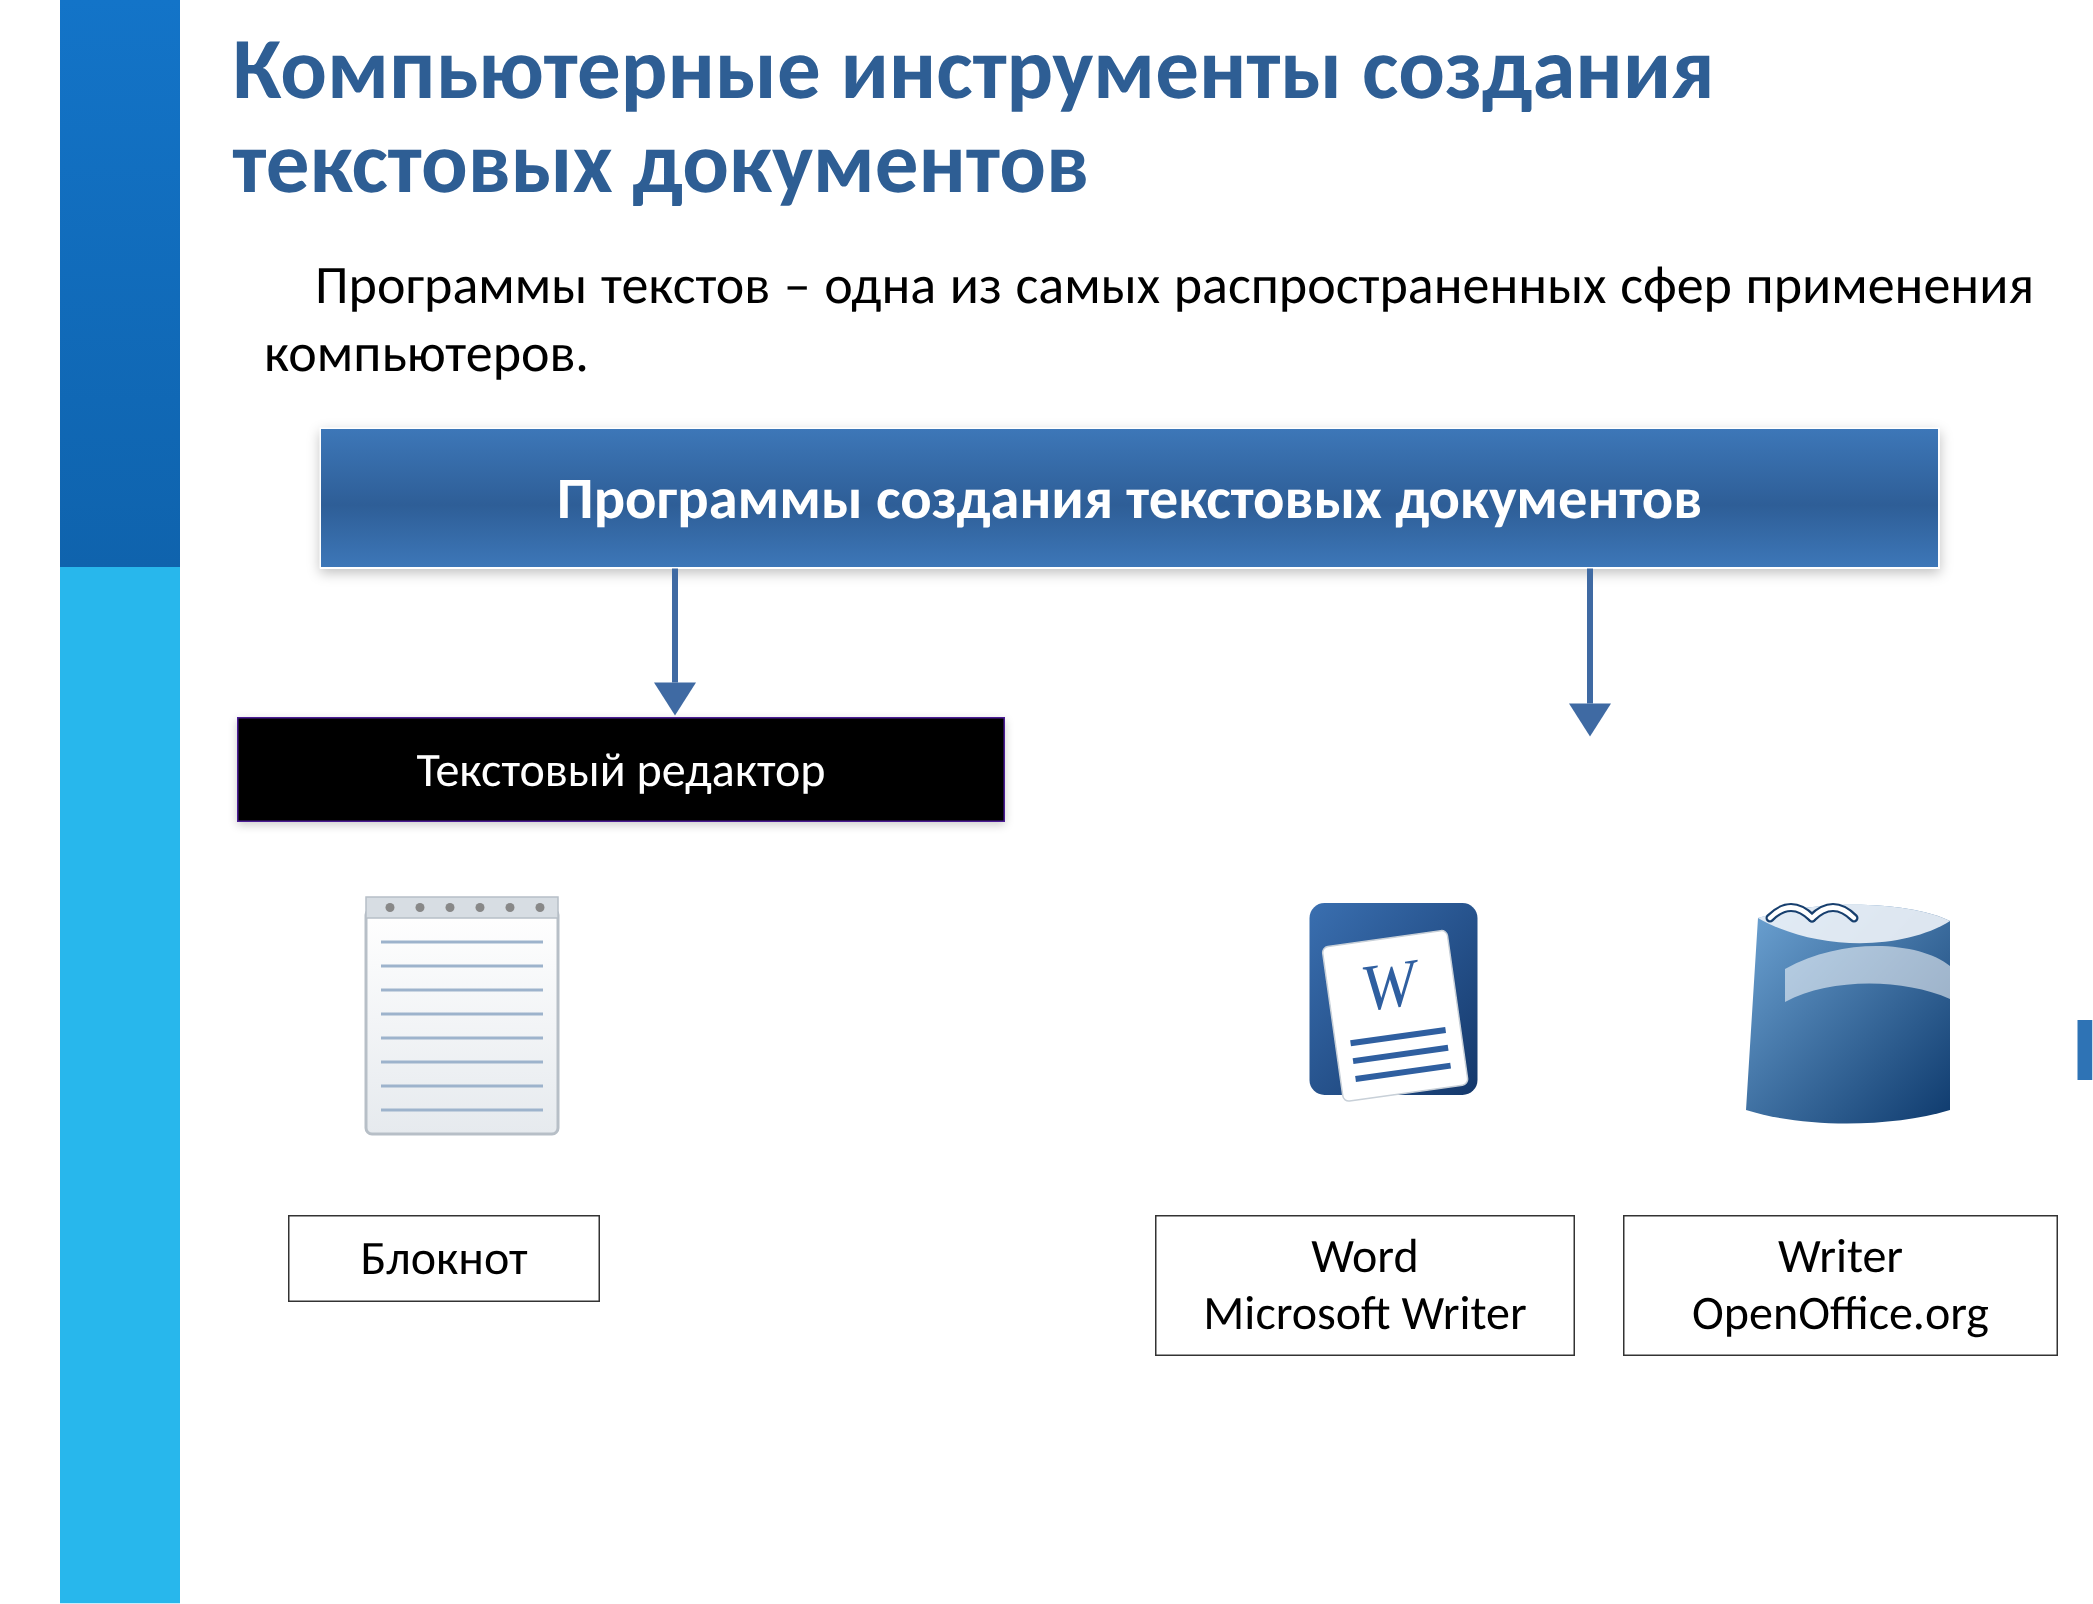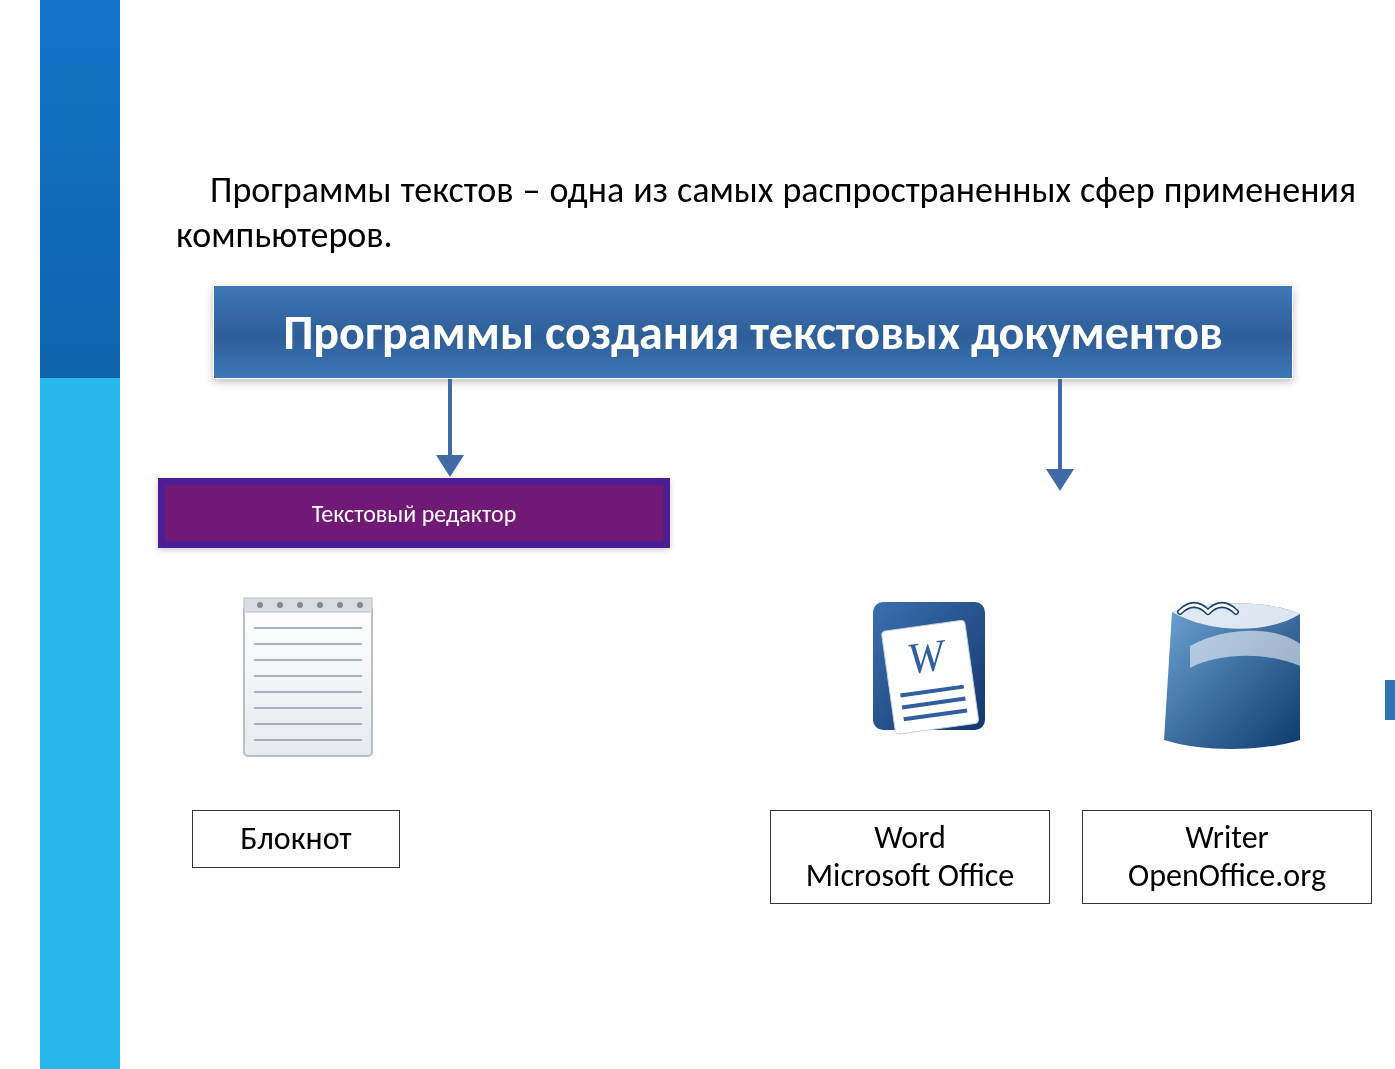--- a/index.html
+++ b/index.html
@@ -26,29 +26,29 @@
   .subtitle {
     position: absolute; left: 176px; top: 168px; width: 1180px;
     color: #000; font-size: 36px; line-height: 1.25;
     text-align: justify; text-align-last: left; text-indent: 34px;
   }
 
   .root-box {
     position: absolute; left: 213px; top: 285px; width: 1080px; height: 94px;
     background: linear-gradient(180deg, #3d77b8 0%, #2e5e97 55%, #3d77b8 100%);
     border: 1px solid #fff; box-shadow: 0 3px 8px rgba(0,0,0,0.25);
-    color: #fff; font-weight: 700; font-size: 48px;
+    color: #fff; font-weight: 700; font-size: 39px;
     display: flex; align-items: center; justify-content: center;
   }
 
   .branch-box {
     position: absolute; height: 70px;
-    background: #701a75; border: 7px solid #4c1d95;
+    background: #000000; border: 1px solid #4c1d95;
     box-shadow: 0 2px 6px rgba(0,0,0,0.2);
-    color: #fff; font-size: 24px;
+    color: #fff; font-size: 32px;
     display: flex; align-items: center; justify-content: center;
   }
   .branch-left  { left: 158px; top: 478px; width: 512px; }
   .branch-right { left: 785px; top: 495px; width: 500px; }
   .arrow-stem {
     position: absolute; width: 4px; background: #3f6aa3;
   }
   .arrow-stem.left  { left: 448px; top: 379px; height: 76px; }
   .arrow-stem.right { left: 1058px; top: 379px; height: 90px; }
   .arrow-head {
@@ -76,20 +76,21 @@
   .icon-writer  { left: 1150px; top: 594px; width: 160px; height: 160px; }
 </style>
 </head>
 <body>
 
 <div class="stage">
   <div class="bar-top"></div>
   <div class="bar-bottom"></div>
   <div class="side-accent"></div>
 
+  <div class="title">Компьютерные инструменты создания текстовых документов</div>
   <div class="subtitle">Программы текстов – одна из самых распространенных сфер применения компьютеров.</div>
 
   <div class="root-box">Программы создания текстовых документов</div>
 
   <div class="arrow-stem left"></div>
   <div class="arrow-head left"></div>
   <div class="arrow-stem right"></div>
   <div class="arrow-head right"></div>
 
   <div class="branch-box branch-left">Текстовый редактор</div>
@@ -159,19 +160,19 @@
       <path d="M30 18 q14 -14 28 0" stroke="#173f6e" stroke-width="6" fill="none" stroke-linecap="round"></path>
       <path d="M58 18 q14 -14 28 0" stroke="#173f6e" stroke-width="6" fill="none" stroke-linecap="round"></path>
       <path d="M30 18 q14 -14 28 0" stroke="#ffffff" stroke-width="3" fill="none" stroke-linecap="round"></path>
       <path d="M58 18 q14 -14 28 0" stroke="#ffffff" stroke-width="3" fill="none" stroke-linecap="round"></path>
     </svg>
   </div>
 
   <div class="app-box app-notepad">Блокнот</div>
   <div class="app-box app-word">
     <span>Word</span>
-    <span>Microsoft Office</span>
+    <span>Microsoft Writer</span>
   </div>
   <div class="app-box app-writer">
     <span>Writer</span>
     <span>OpenOffice.org</span>
   </div>
 </div>
 
 </body></html>

